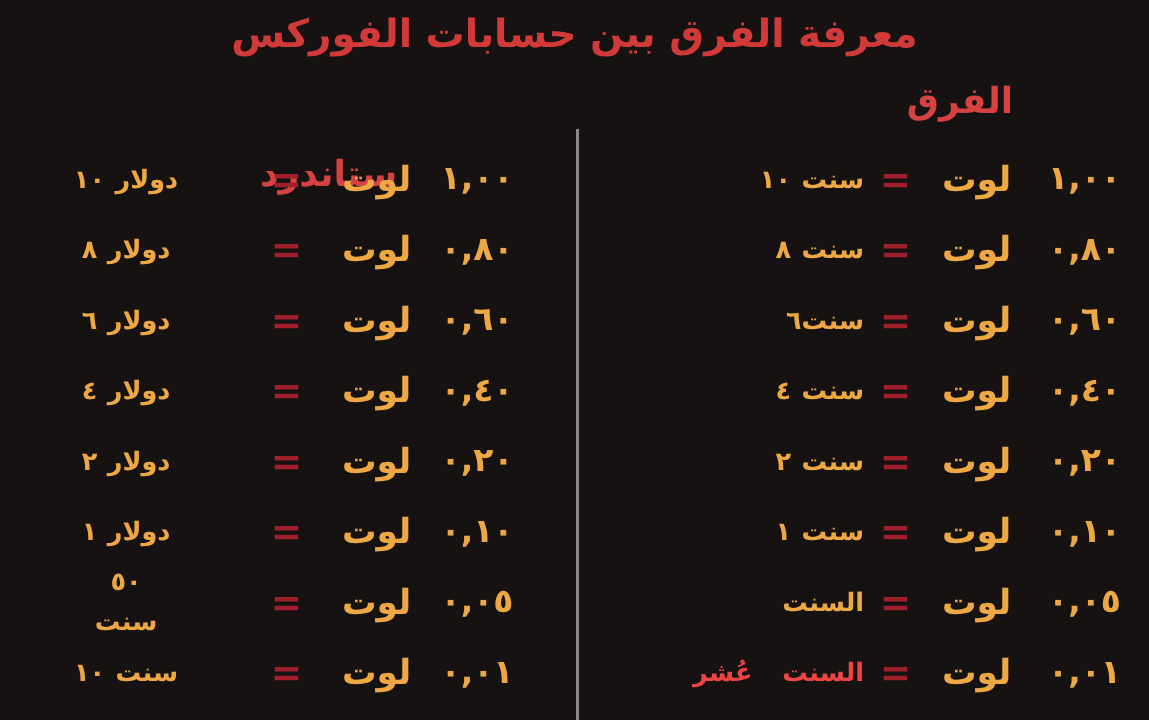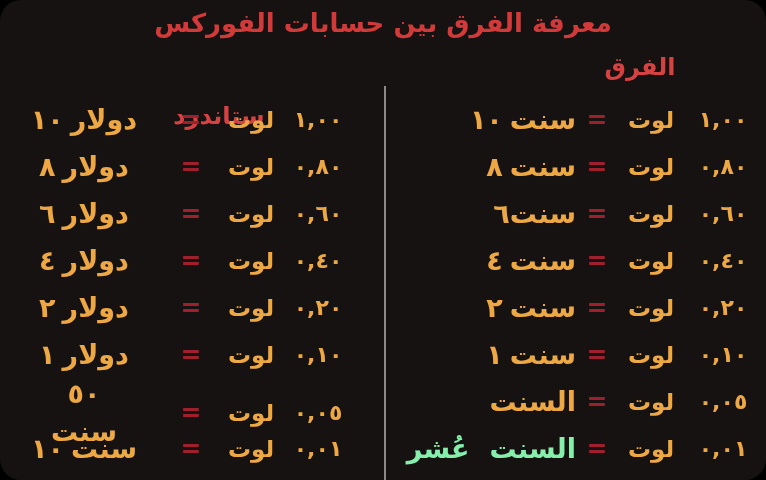--- a/index.html
+++ b/index.html
@@ -17,31 +17,31 @@
   .hdr-standard{left:219px;top:58px;margin-top:44px;}
   .hdr-micro{left:640px;top:53px;}
   .divider{position:absolute;top:86px;width:2px;height:394px;left:384px;}
   .rows{position:absolute;top:96px;}
   .rows-standard{left:0;width:383px;}
   .rows-micro{left:390px;width:376px;}
   .row{display:grid;height:47px;align-items:center;}
   .rows-standard .row{grid-template-columns:168px 46px 74px 60px;}
   .rows-micro   .row{grid-template-columns:192px 30px 78px 66px;}
   .cell{display:flex;align-items:center;justify-content:center;white-space:nowrap;}
-  .amount{gap:7px;direction:ltr;font-size:27px;}
+  .amount{gap:7px;direction:ltr;font-size:17px;}
   .amount.tight{gap:0;}
   .rows-micro .amount{justify-content:flex-end;padding-right:6px;}
   .eq{font-size:25px;transform:scaleY(1.05);}
   .lotword{font-size:23px;direction:rtl;}
   .lotnum{font-size:22px;direction:ltr;letter-spacing:1px;}
 </style>
 </head>
 <body>
 
-<div class="screen" style="background: rgb(22, 18, 18); border-radius: 21px;">
+<div class="screen" style="background: rgb(22, 18, 18);">
   <div class="title" style="color: rgb(210, 58, 58);">معرفة الفرق بين حسابات الفوركس</div>
 
   <div class="col-header hdr-standard" style="color: rgb(214, 66, 66);">ستاندرد</div>
   <div class="col-header hdr-micro" style="color: rgb(214, 66, 66);">الفرق</div>
 
   <div class="divider" style="background: rgb(138, 138, 138);"></div>
 
   <div class="rows rows-standard" id="standard-rows">
       <div class="row">
         <div class="amount cell" style="color: rgb(237, 168, 67);">
@@ -173,21 +173,21 @@
       </div>
       <div class="row">
         <div class="amount cell" style="color: rgb(237, 168, 67);">
           <span>السنت</span>
         </div>
         <div class="eq cell" style="color: rgb(159, 31, 45);">=</div>
         <div class="lotword cell" style="color: rgb(237, 168, 67);">لوت</div>
         <div class="lotnum cell" style="color: rgb(237, 168, 67);">٠,٠٥</div>
       </div>
       <div class="row">
-        <div class="amount cell" style="color: #86efac; gap: 20px;">
+        <div class="amount cell" style="color: #ef4444; gap: 20px;">
           <span>عُشر</span>
           <span>السنت</span>
         </div>
         <div class="eq cell" style="color: rgb(159, 31, 45);">=</div>
         <div class="lotword cell" style="color: rgb(237, 168, 67);">لوت</div>
         <div class="lotnum cell" style="color: rgb(237, 168, 67);">٠,٠١</div>
       </div>
     </div>
 </div>
 

